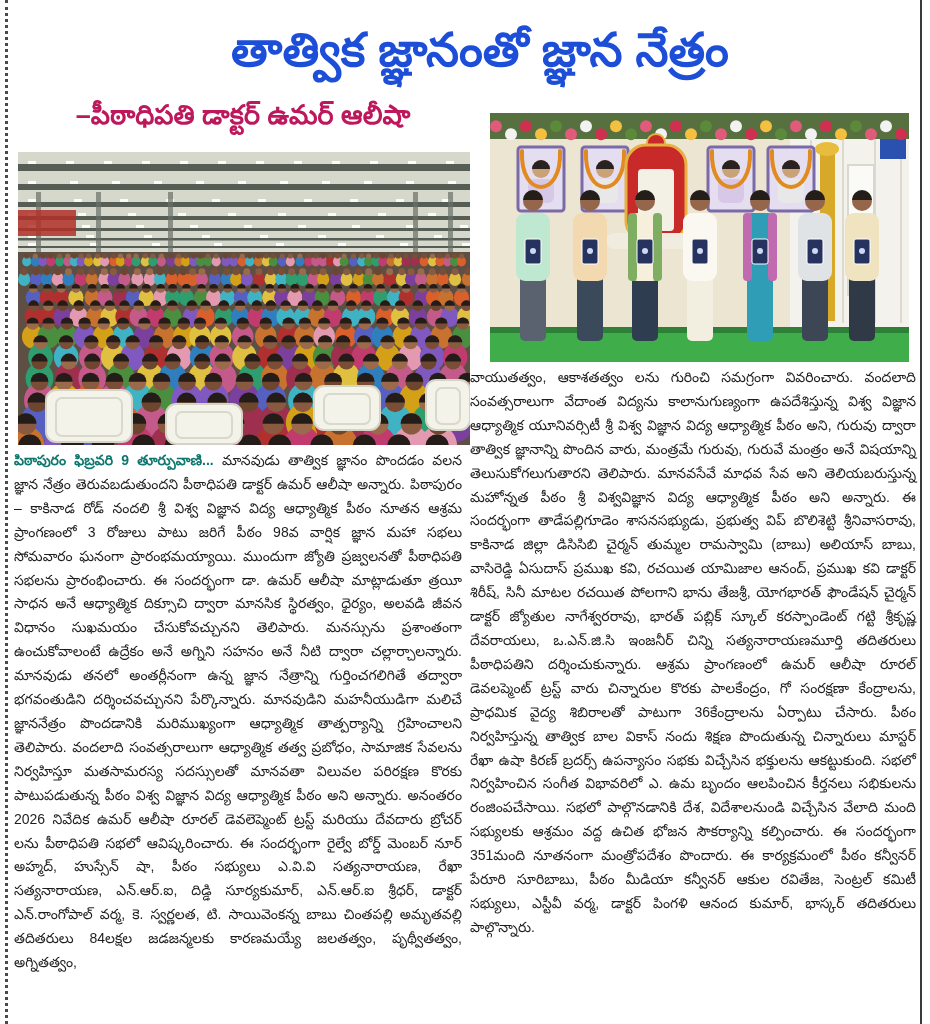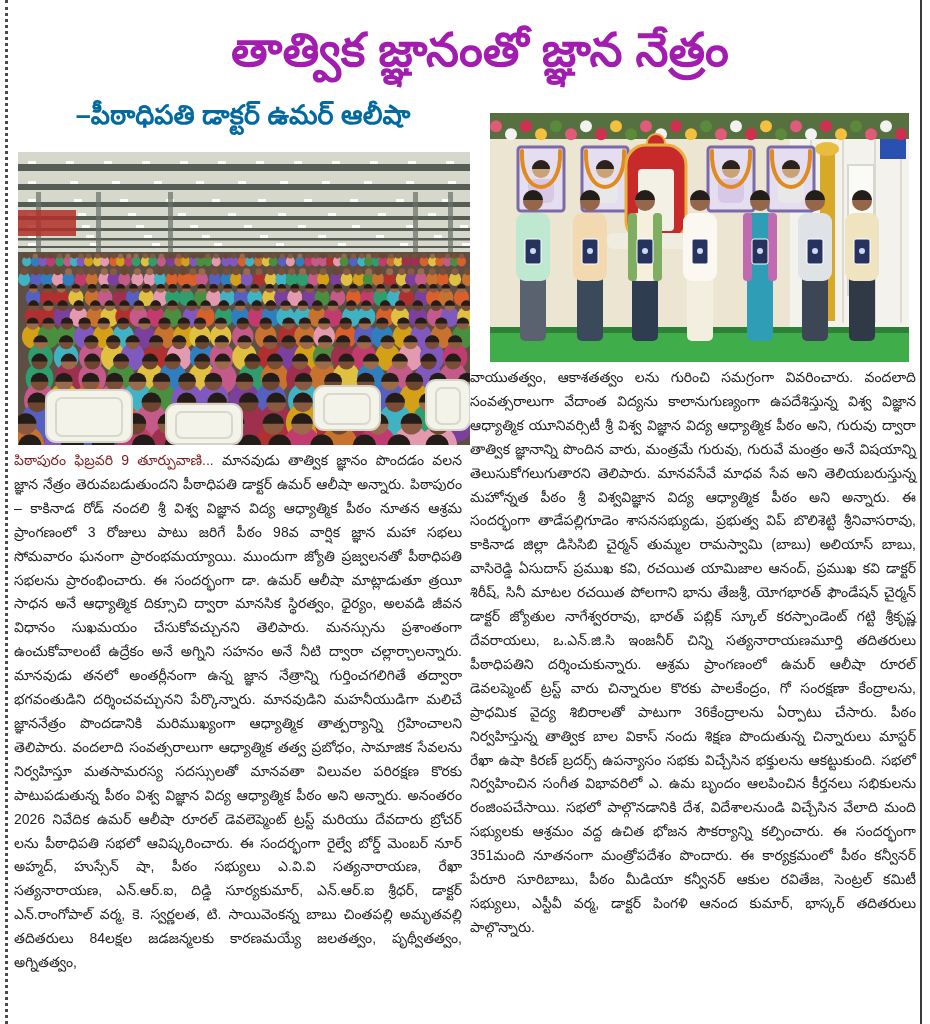--- a/index.html
+++ b/index.html
@@ -18,44 +18,44 @@
     position:absolute;right:8px;top:0;bottom:0;width:0;
     border-right:2px solid #3a3a3a;
   }
   .headline{
     position:absolute;left:140px;top:18px;width:680px;
     margin:0;text-align:center;
     font-size:47px;font-weight:bold;line-height:1.35;
   }
   .byline{
     position:absolute;left:8px;top:98px;width:470px;
-    text-align:center;color:#0369a1;
+    text-align:center;color:#be185d;
     font-size:27px;font-weight:bold;line-height:1.3;
   }
   .photo{position:absolute;overflow:hidden;background:#dddad0;}
   .photo svg{display:block;width:100%;height:100%;}
   .photo-stage{left:490px;top:113px;width:419px;height:249px;}
   .photo-crowd{left:18px;top:152px;width:452px;height:293px;}
   .col{
     position:absolute;color:#1e1e1e;
     font-size:14px;line-height:23.9px;
     text-align:justify;word-spacing:1px;
   }
   .col-left{left:14px;top:449px;width:448px;height:572px;}
   .col-right{left:470px;top:366px;width:446px;height:650px;}
-  .dateline{font-weight:normal;color:#7f1d1d;}
+  .dateline{font-weight:bold;color:#0f766e;}
 </style>
 </head>
 <body>
 
 <div class="page">
   <div class="border-left"></div>
   <div class="border-right"></div>
 
-  <h1 class="headline" style="color: #a21caf;">తాత్విక జ్ఞానంతో జ్ఞాన నేత్రం</h1>
+  <h1 class="headline" style="color: #1d4ed8;">తాత్విక జ్ఞానంతో జ్ఞాన నేత్రం</h1>
   <div class="byline">–పీఠాధిపతి డాక్టర్ ఉమర్ ఆలీషా</div>
 
   <div class="photo photo-stage">
     <svg id="stage-svg" viewBox="0 0 419 249" preserveAspectRatio="none">
         <rect x="0" y="0" width="419" height="249" fill="#ece5d2"></rect>
         <rect x="300" y="0" width="119" height="225" fill="#f3f2ed"></rect>
         <rect x="320" y="10" width="2" height="200" fill="#ddd9cf"></rect>
         <rect x="352" y="10" width="2" height="200" fill="#ddd9cf"></rect>
         <rect x="384" y="10" width="2" height="200" fill="#ddd9cf"></rect>
         <rect x="410" y="10" width="2" height="200" fill="#ddd9cf"></rect>

